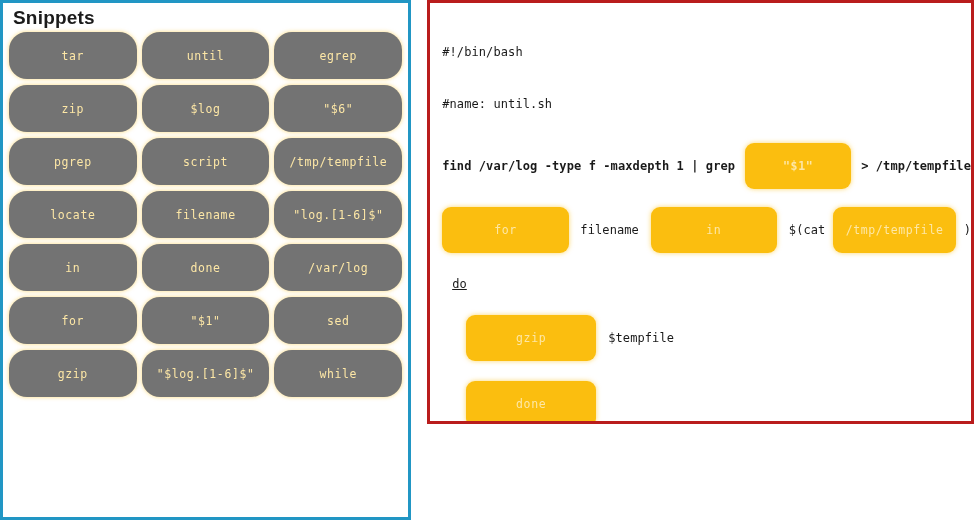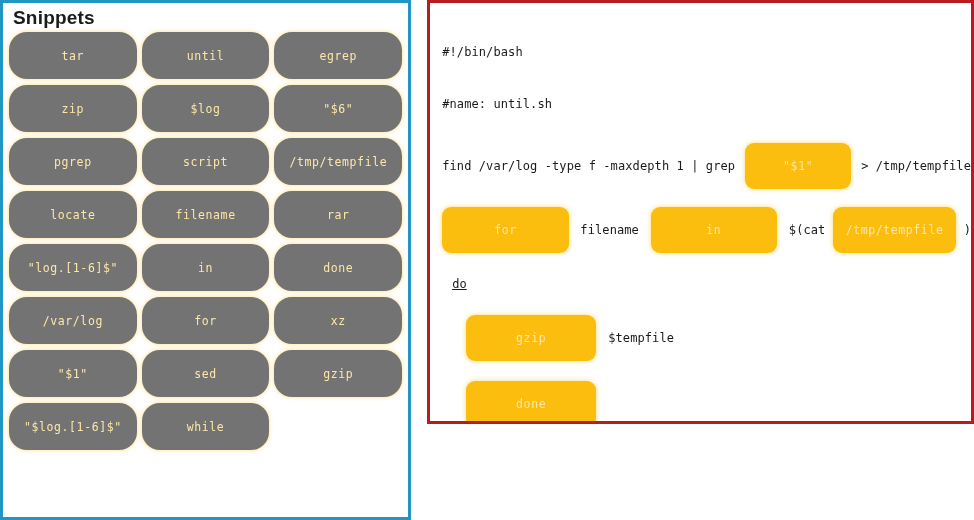--- a/index.html
+++ b/index.html
@@ -109,21 +109,21 @@
     letter-spacing: 0.6px;
     white-space: nowrap;
     box-shadow: 0 0 5px rgba(251,190,15,0.6);
     cursor: pointer;
     user-select: none;
     overflow: hidden;
   }
 
   .line-shebang   { margin-top: 14px; }
   .line-name      { margin-top: 26px; }
-  .line-find      { margin-top: 26px; }
+  .line-find      { margin-top: 26px; font-weight: bold; }
   .line-for       { margin-top: 18px; }
   .line-do        { margin-top: 18px; padding-left: 22px; text-decoration: underline; }
   .line-gzip      { margin-top: 18px; padding-left: 36px; }
   .line-done      { margin-top: 20px; padding-left: 36px; }
 
   .slot-w-dollar1   { width: 124px; }
   .slot-w-for       { width: 130px; }
   .slot-w-in        { width: 130px; }
   .slot-w-tempfile  { width: 126px; }
   .slot-w-gzip      { width: 130px; }
@@ -145,27 +145,25 @@
       <div class="chip">until</div>
       <div class="chip">egrep</div>
       <div class="chip">zip</div>
       <div class="chip">$log</div>
       <div class="chip">"$6"</div>
       <div class="chip">pgrep</div>
       <div class="chip">script</div>
       <div class="chip">/tmp/tempfile</div>
       <div class="chip">locate</div>
       <div class="chip">filename</div>
-      <div class="chip">rar</div>
       <div class="chip">"log.[1-6]$"</div>
       <div class="chip">in</div>
       <div class="chip">done</div>
       <div class="chip">/var/log</div>
       <div class="chip">for</div>
-      <div class="chip">xz</div>
       <div class="chip">"$1"</div>
       <div class="chip">sed</div>
       <div class="chip">gzip</div>
       <div class="chip">"$log.[1-6]$"</div>
       <div class="chip">while</div>
     </div>
   </section>
 
   <section id="script-panel">
 

